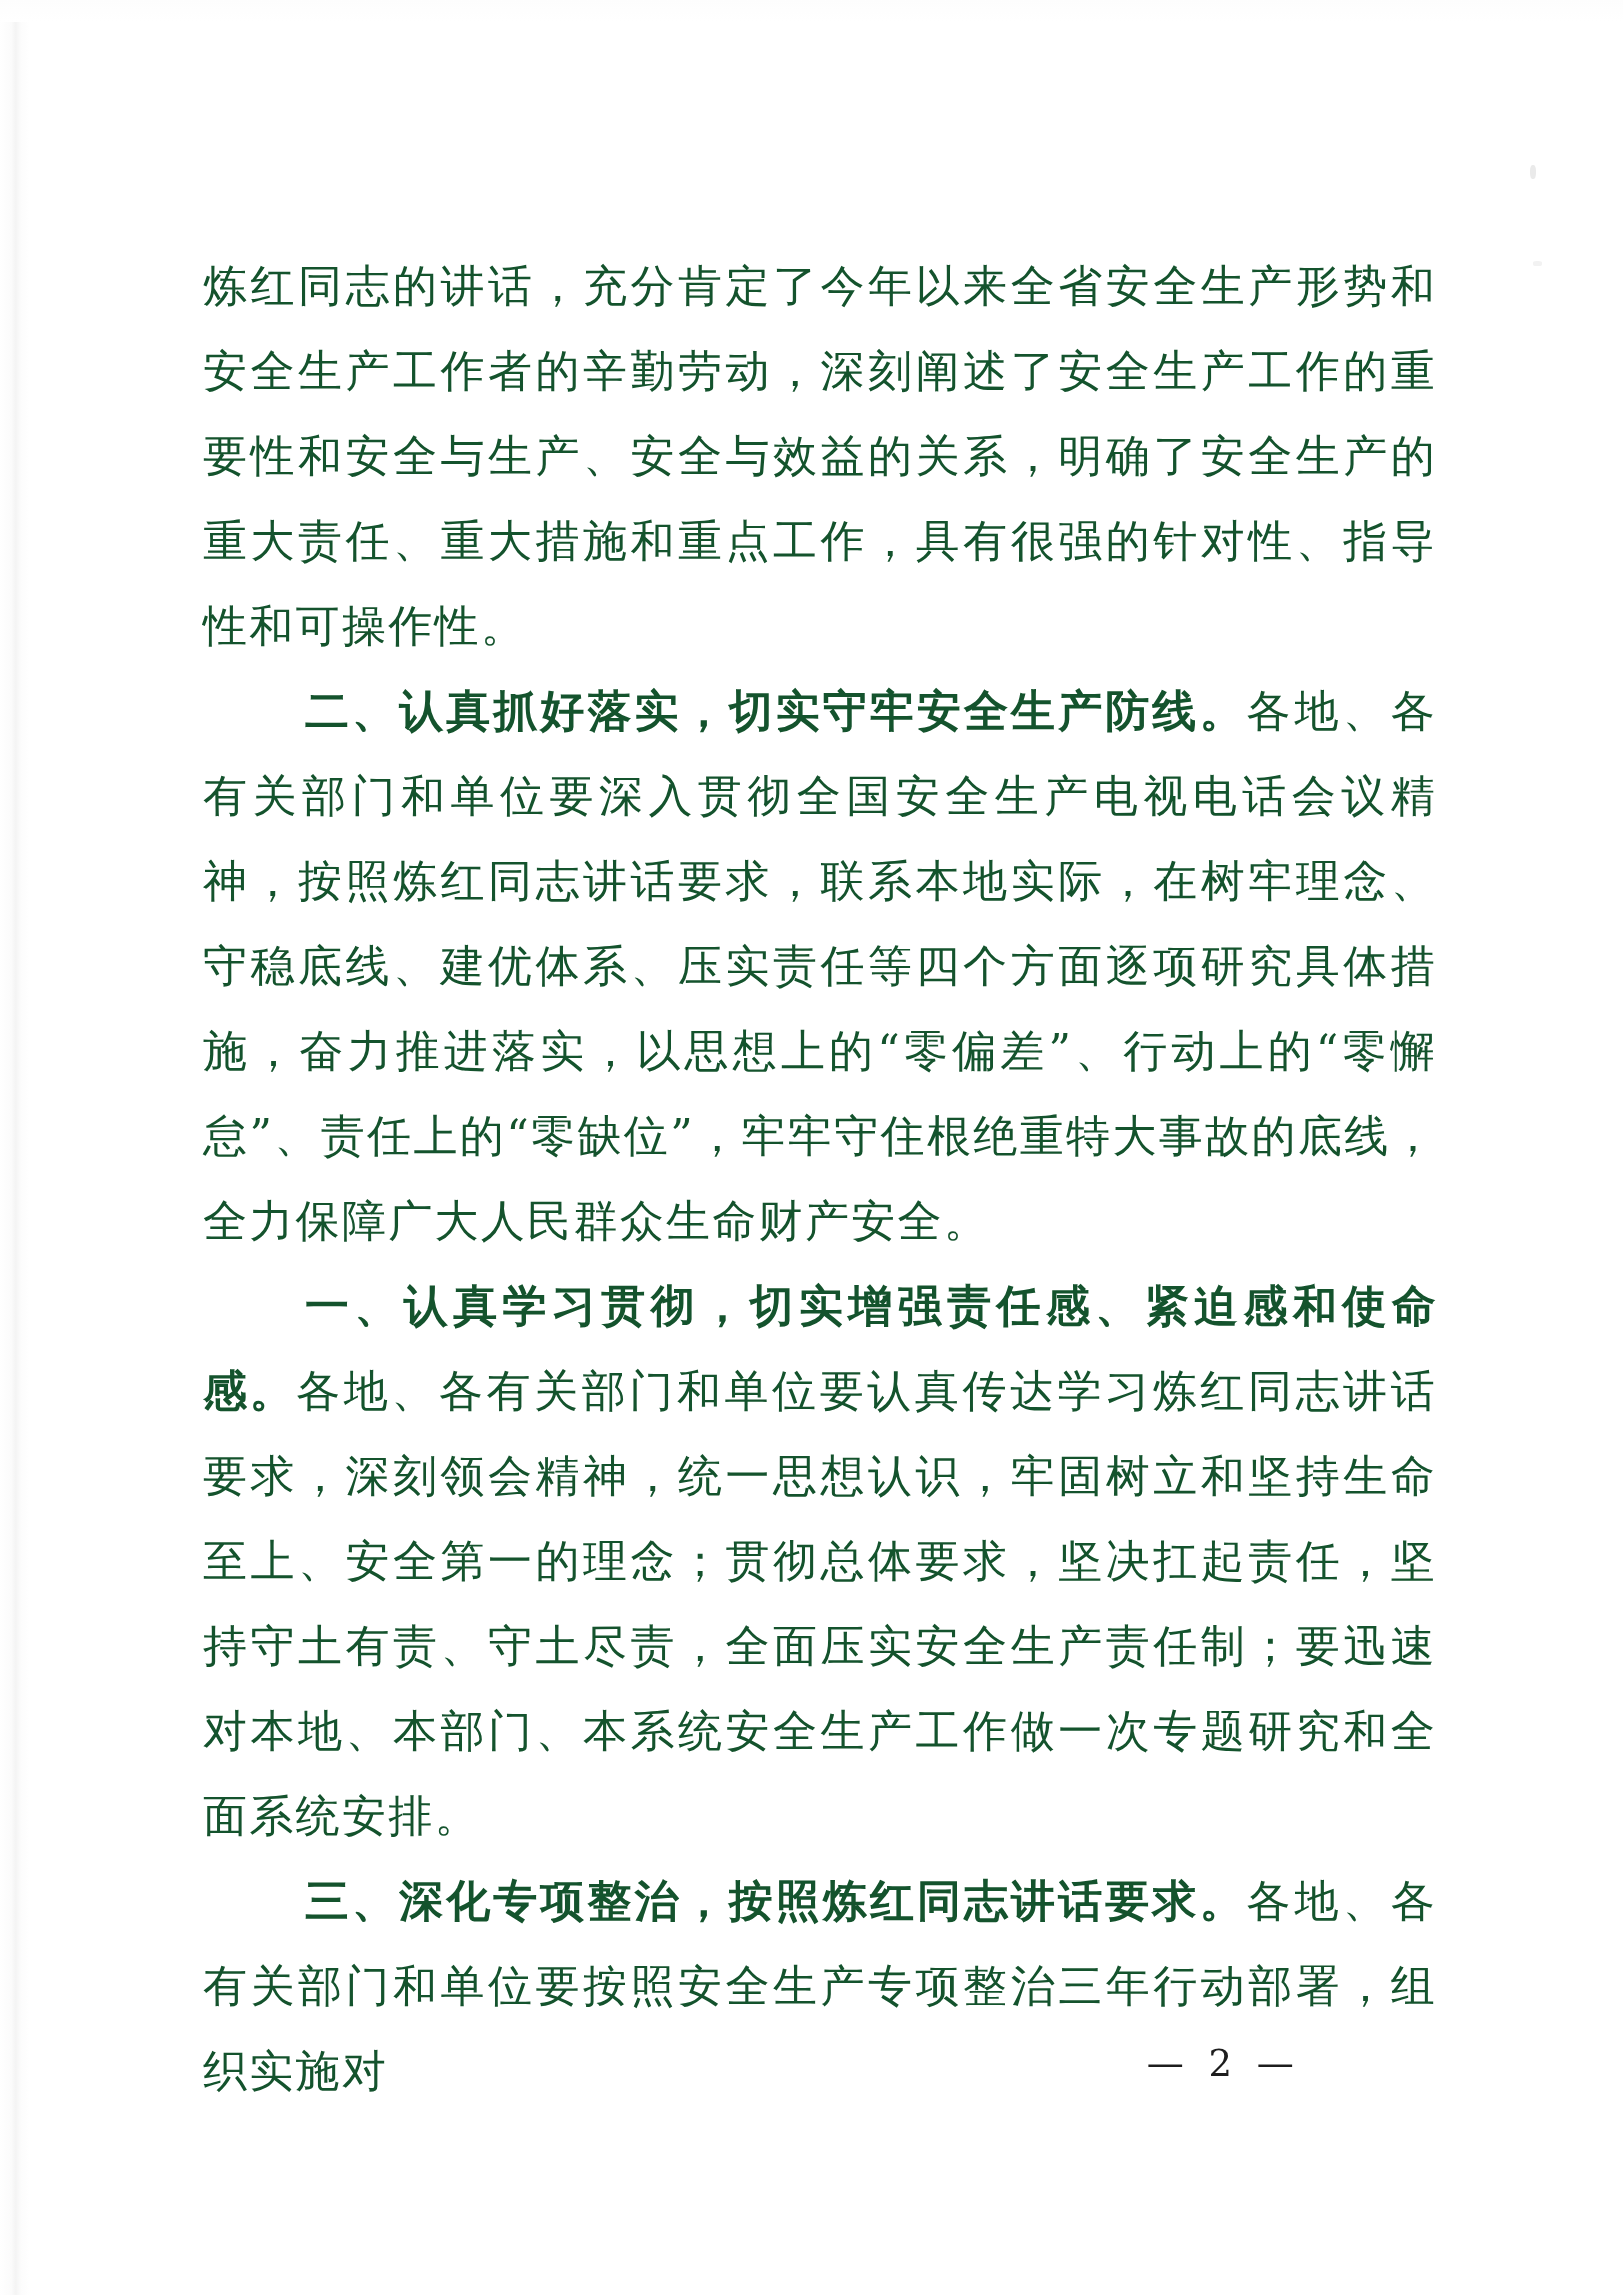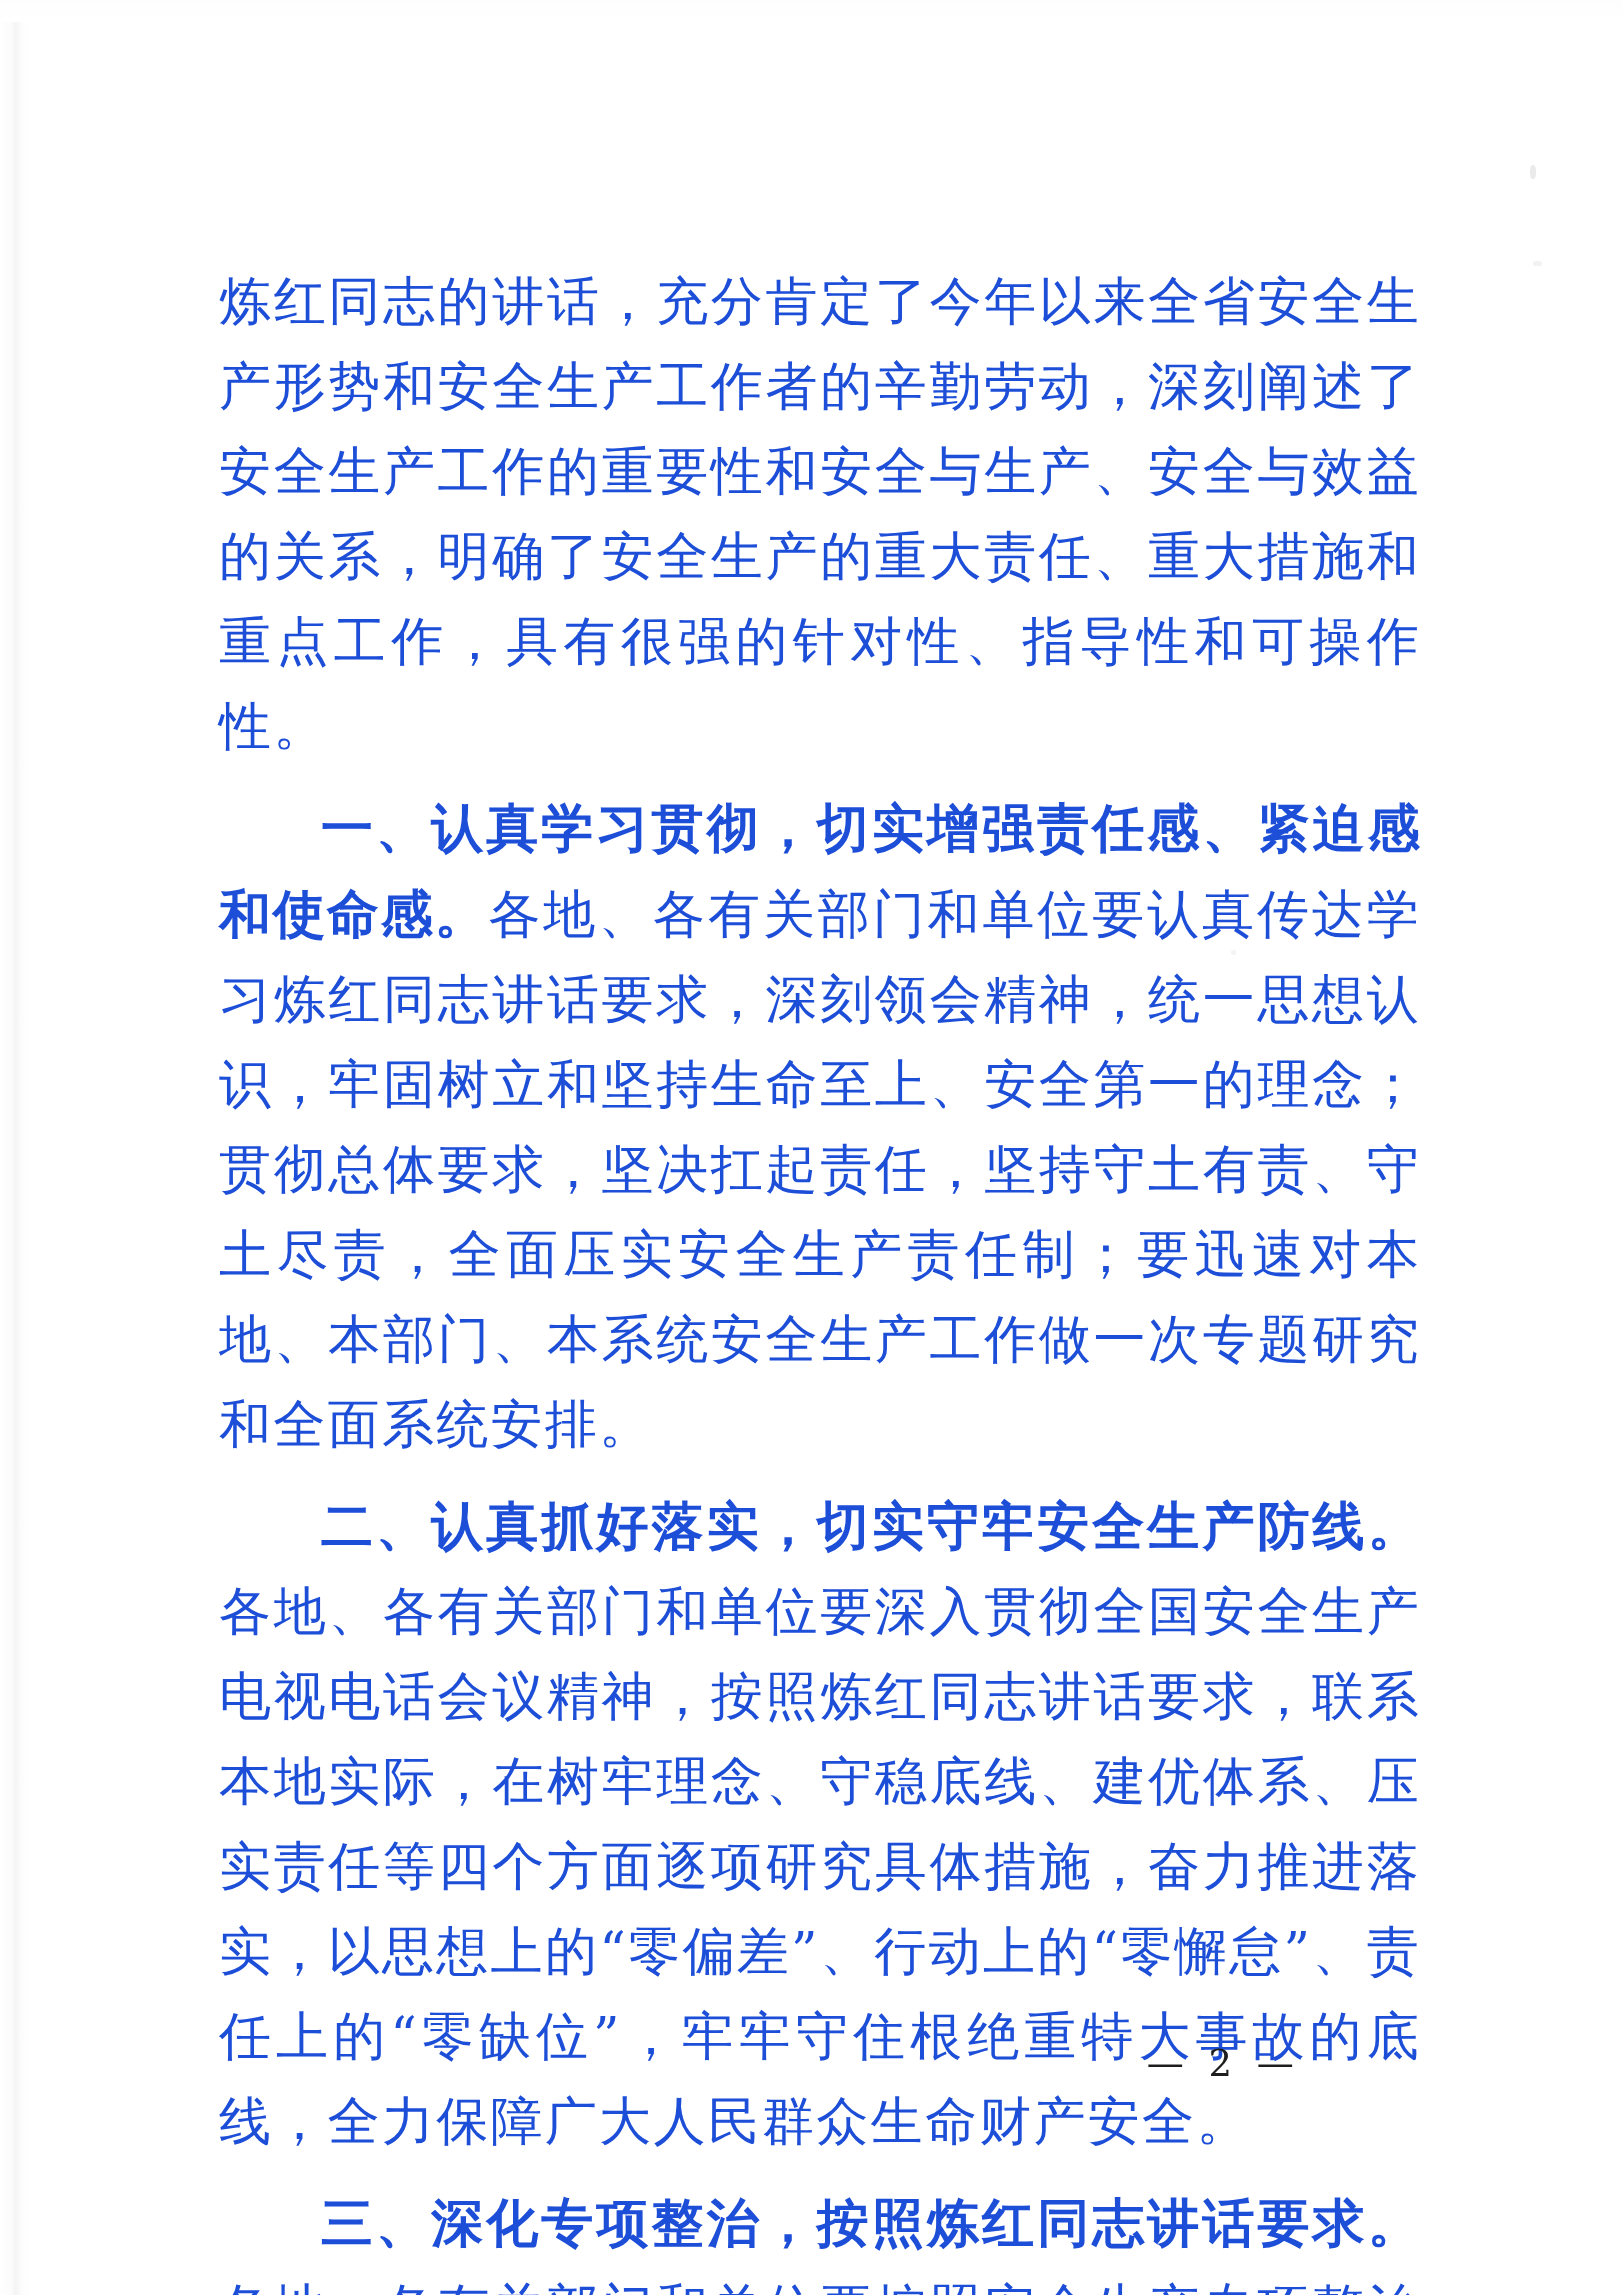--- a/index.html
+++ b/index.html
@@ -55,25 +55,25 @@
   .speck.s3 { left: 1231px; top: 950px; width: 4.6px;  height: 4.6px;  opacity:.30;}
 
   .body-text {
     position: absolute;
     left: 203px;
     top: 243px;
     width: 1234px;
   }
 
   .para {
-    margin: 16px;
-    font-size: 52px;
+    margin: 0;
+    font-size: 44px;
     line-height: 85px;
     letter-spacing: 2.3px;
-    color: #1d4ed8;
+    color: #14532d;
     text-align: justify;
     text-justify: inter-ideograph;
     text-indent: 0;
     -webkit-font-smoothing: antialiased;
   }
 
   .para.indent {
     text-indent: 102px;
   }
 
@@ -113,25 +113,25 @@
   <div class="speck s3"></div>
 
   <div class="body-text">
 
     <p class="para">
       <span>炼红同志的讲话，充分肯定了今年以来全省安全生产形势和安全生产工作者的辛勤劳动，深刻阐述了安全生产工作的重要性和安全与生产、安全与效益的关系，明确了安全生产的重大责任、重大措施和重点工作，具有很强的针对性、指导性和可操作性。</span>
     </p>
 
 
     <p class="para indent">
-      <span class="lead">一、认真学习贯彻，切实增强责任感、紧迫感和使命感。</span><span>各地、各有关部门和单位要认真传达学习炼红同志讲话要求，深刻领会精神，统一思想认识，牢固树立和坚持生命至上、安全第一的理念；贯彻总体要求，坚决扛起责任，坚持守土有责、守土尽责，全面压实安全生产责任制；要迅速对本地、本部门、本系统安全生产工作做一次专题研究和全面系统安排。</span>
+      <span class="lead">二、认真抓好落实，切实守牢安全生产防线。</span><span>各地、各有关部门和单位要深入贯彻全国安全生产电视电话会议精神，按照炼红同志讲话要求，联系本地实际，在树牢理念、守稳底线、建优体系、压实责任等四个方面逐项研究具体措施，奋力推进落实，以思想上的“零偏差”、行动上的“零懈怠”、责任上的“零缺位”，牢牢守住根绝重特大事故的底线，全力保障广大人民群众生命财产安全。</span>
     </p>
 
     <p class="para indent">
-      <span class="lead">二、认真抓好落实，切实守牢安全生产防线。</span><span>各地、各有关部门和单位要深入贯彻全国安全生产电视电话会议精神，按照炼红同志讲话要求，联系本地实际，在树牢理念、守稳底线、建优体系、压实责任等四个方面逐项研究具体措施，奋力推进落实，以思想上的“零偏差”、行动上的“零懈怠”、责任上的“零缺位”，牢牢守住根绝重特大事故的底线，全力保障广大人民群众生命财产安全。</span>
+      <span class="lead">一、认真学习贯彻，切实增强责任感、紧迫感和使命感。</span><span>各地、各有关部门和单位要认真传达学习炼红同志讲话要求，深刻领会精神，统一思想认识，牢固树立和坚持生命至上、安全第一的理念；贯彻总体要求，坚决扛起责任，坚持守土有责、守土尽责，全面压实安全生产责任制；要迅速对本地、本部门、本系统安全生产工作做一次专题研究和全面系统安排。</span>
     </p>
 
     <p class="para indent">
       <span class="lead">三、深化专项整治，按照炼红同志讲话要求。</span><span>各地、各有关部门和单位要按照安全生产专项整治三年行动部署，组织实施对</span>
     </p>
 
   </div>
 
   <div class="page-number">
     <span class="pn-inner">— 2 —</span>

